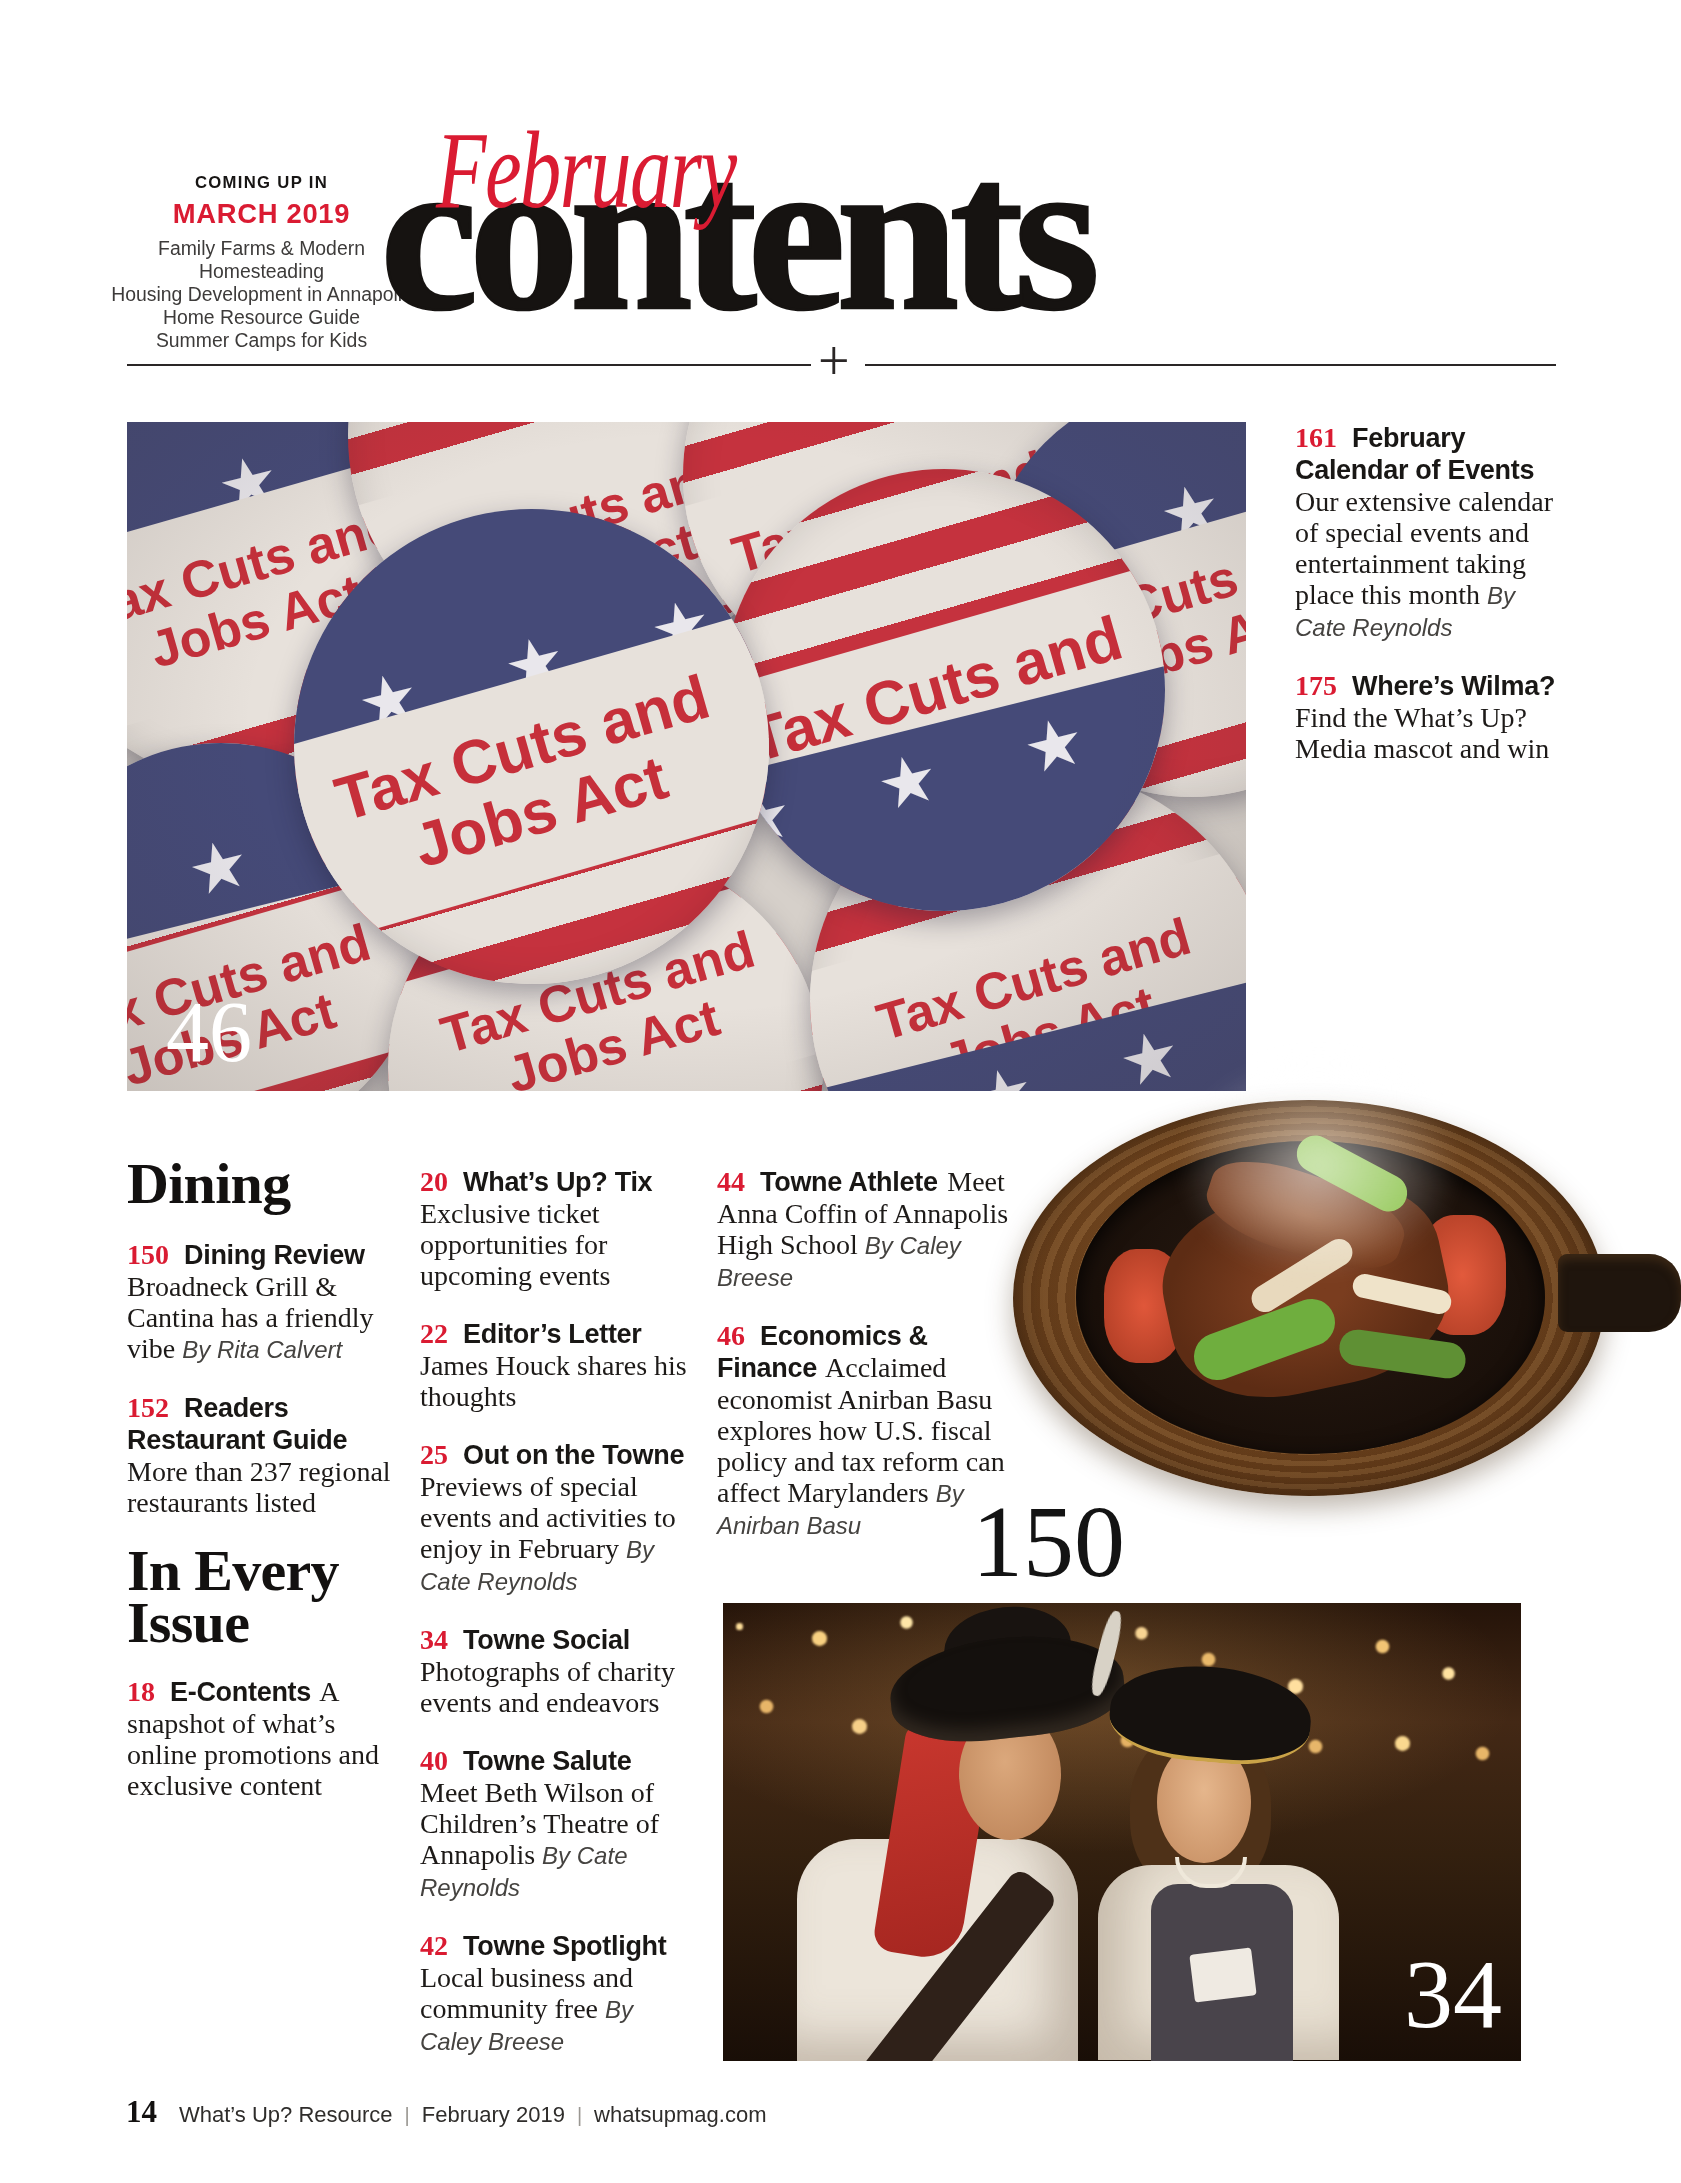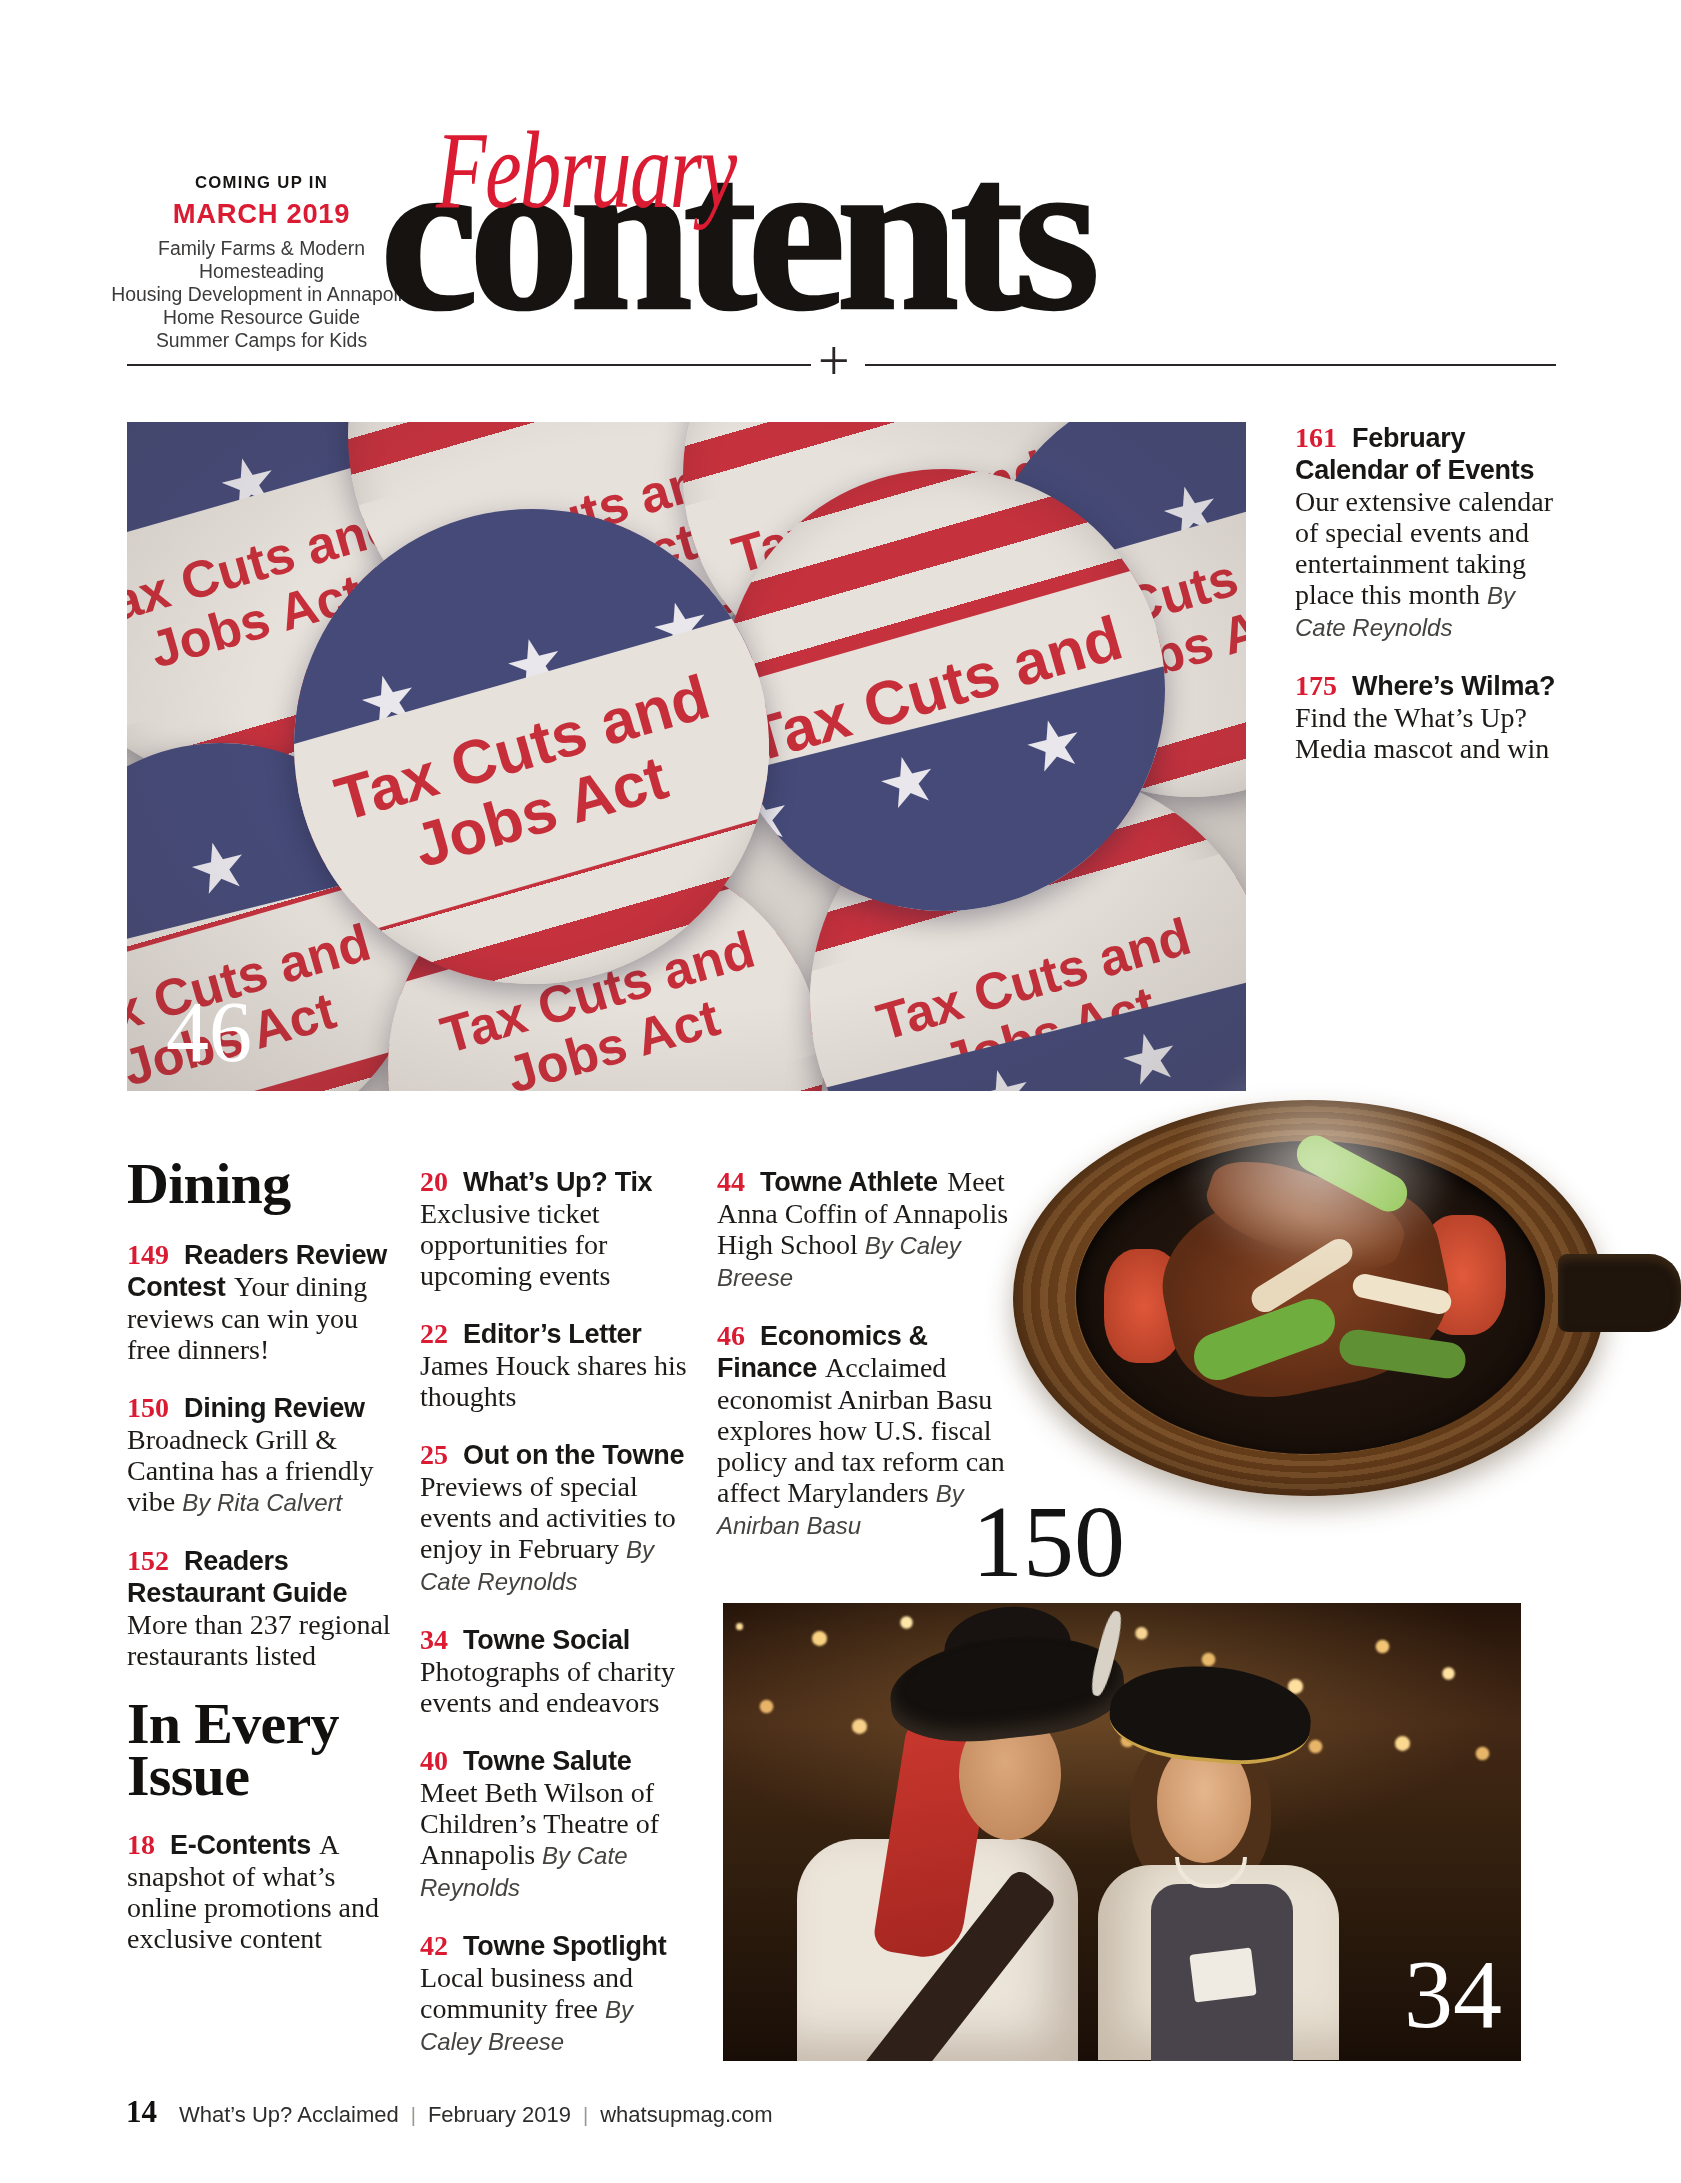--- a/index.html
+++ b/index.html
@@ -220,25 +220,20 @@
     <p class="entry">
       <span class="num">175</span>
       <span class="ttl">Where’s Wilma?</span>
       <span class="desc">Find the What’s Up? Media mascot and win</span>
     </p>
   </div>
 
   <div id="col-1" class="col">
     <h2 class="h2">Dining</h2>
     <p class="entry">
-      <span class="num">149</span>
-      <span class="ttl">Readers Review Contest</span>
-      <span class="desc">Your dining reviews can win you free dinners!</span>
-    </p>
-    <p class="entry">
       <span class="num">150</span>
       <span class="ttl">Dining Review</span>
       <span class="desc">Broadneck Grill &amp; Cantina has a friendly vibe</span>
       <span class="by">By Rita Calvert</span>
     </p>
     <p class="entry">
       <span class="num">152</span>
       <span class="ttl">Readers Restaurant Guide</span>
       <span class="desc">More than 237 regional restaurants listed</span>
     </p>
@@ -337,21 +332,21 @@
     <div class="ppart w-vest"></div>
     <div class="ppart w-tag"></div>
     <div class="ppart w-face"></div>
     <div class="ppart w-hat"></div>
     <div class="ppart w-neck"></div>
   </div>
   <div id="num-34" class="photo-num">34</div>
 
   <div id="footer">
     <span class="pg">14</span>
-    <span>What’s Up? Acclaimed</span>
+    <span>What’s Up? Resource</span>
     <span class="bar">|</span>
     <span>February 2019</span>
     <span class="bar">|</span>
     <span>whatsupmag.com</span>
   </div>
 
 </div>
 
 
 </body></html>

